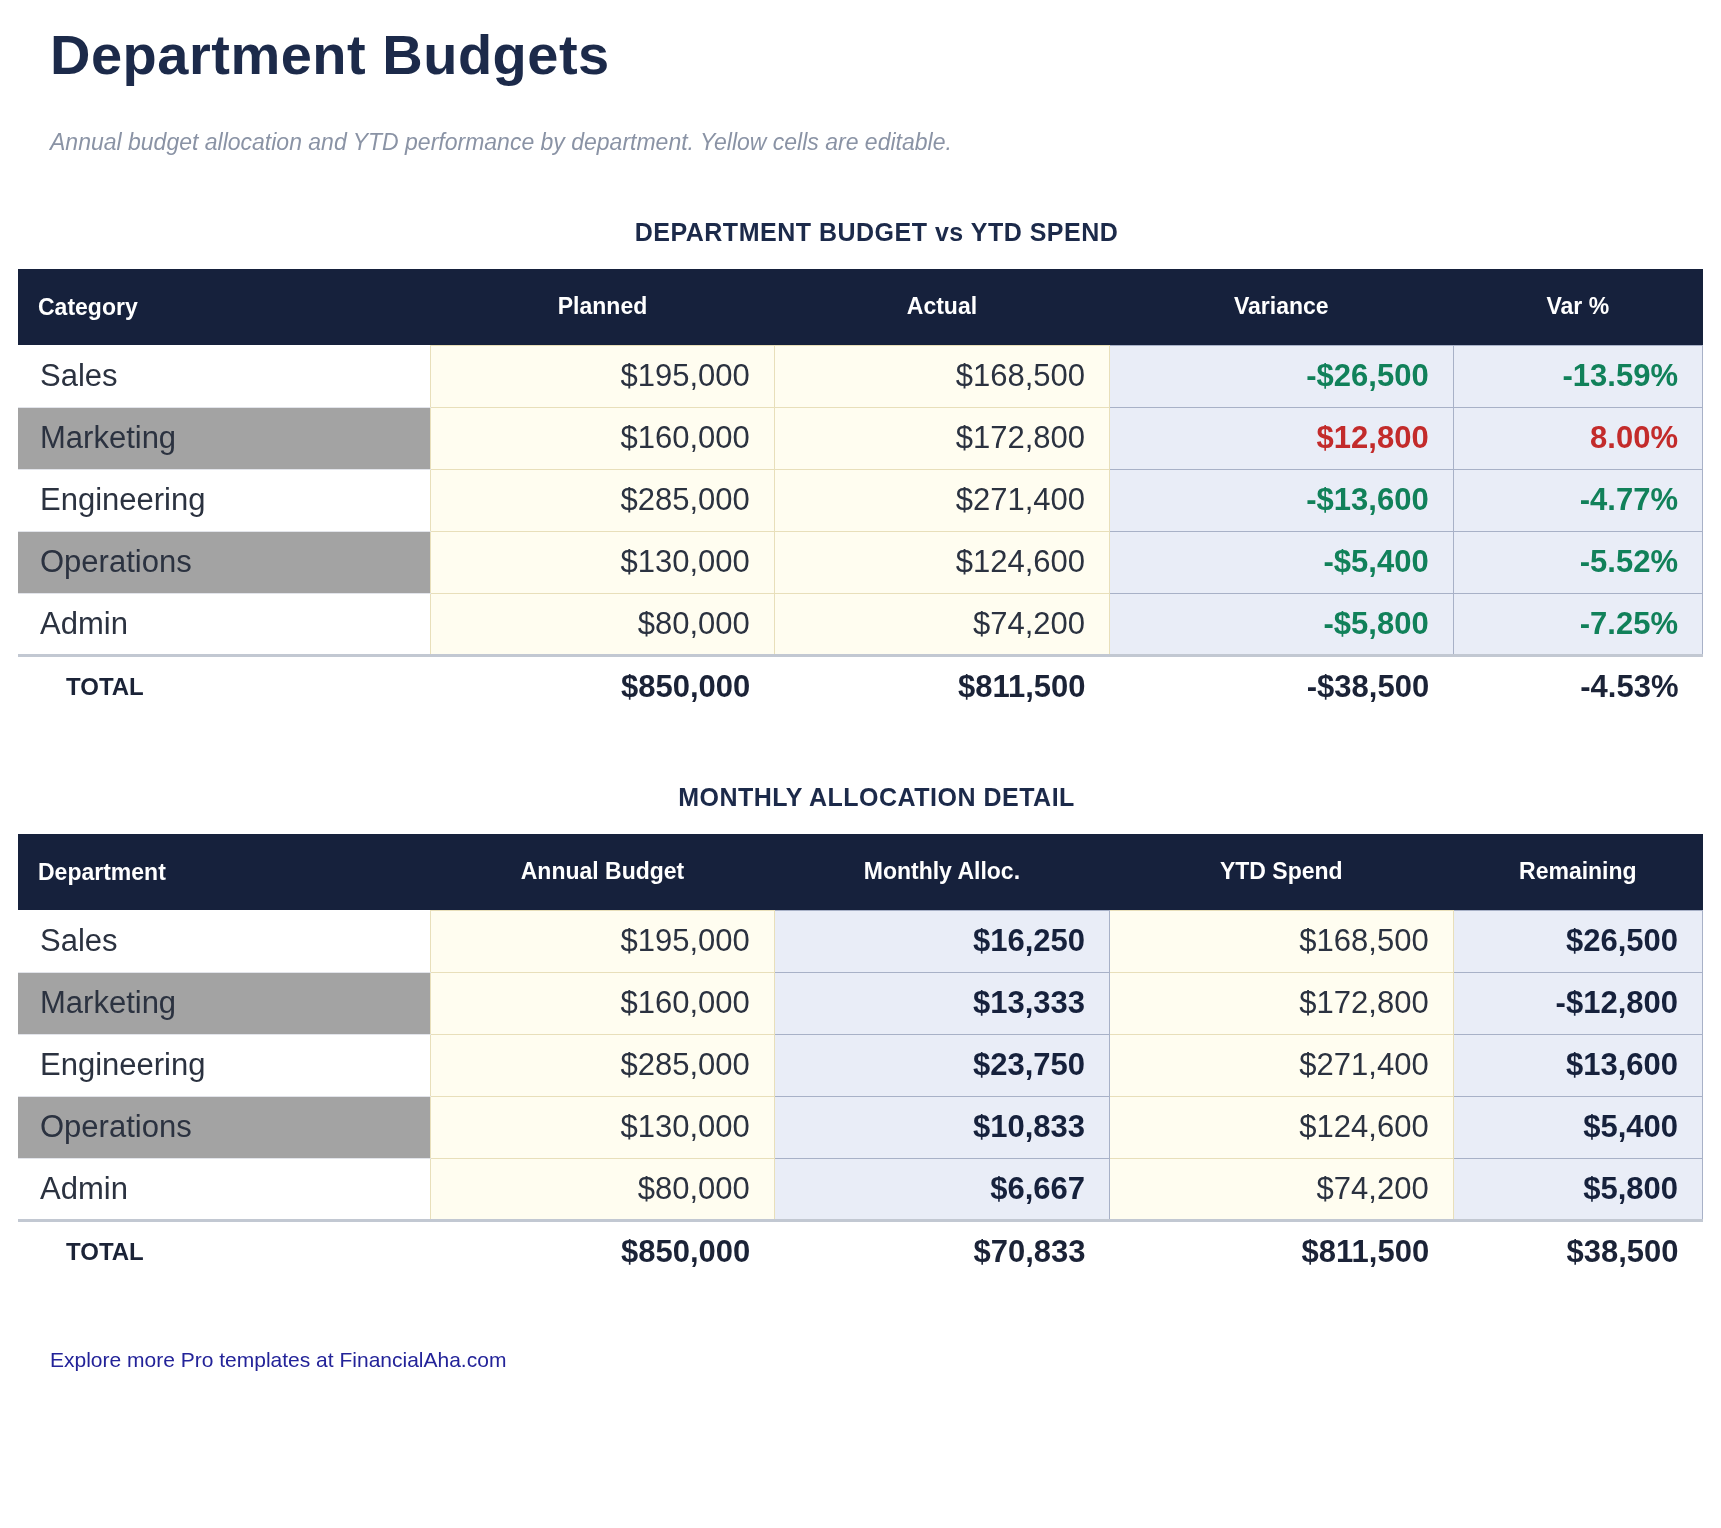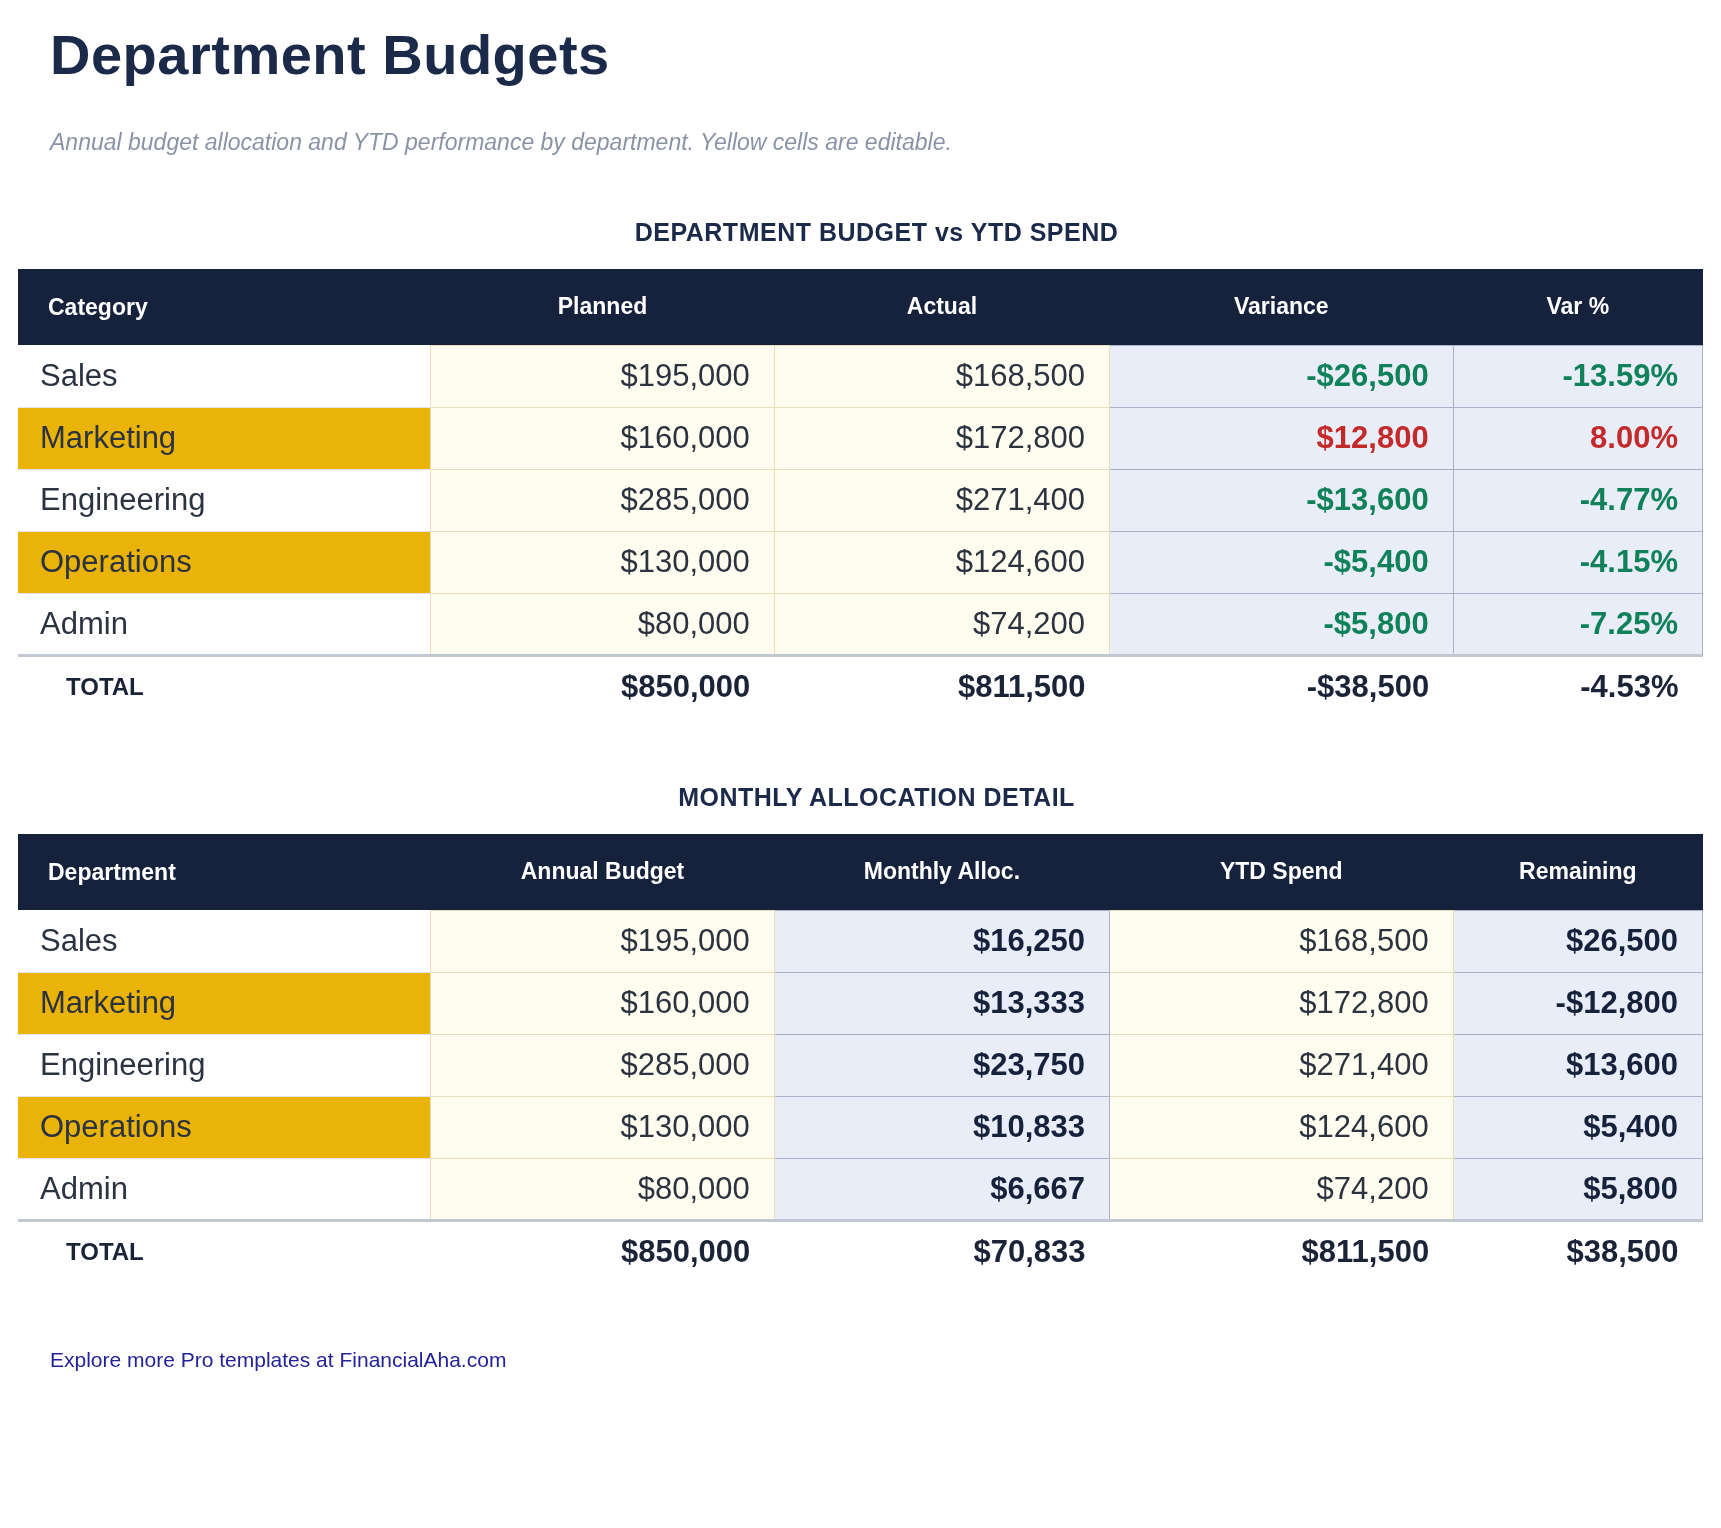--- a/index.html
+++ b/index.html
@@ -52,34 +52,34 @@
     background: #16213c;
     color: #ffffff;
     font-weight: bold;
     font-size: 23px;
     height: 76px;
     text-align: center;
     vertical-align: middle;
   }
   thead th.first {
     text-align: left;
-    padding-left: 30px;
+    padding-left: 20px;
   }
 
   tbody td {
     height: 62px;
     font-size: 31px;
     vertical-align: middle;
   }
   td.cat {
     padding-left: 22px;
     color: #2b3240;
     border-bottom: 1px solid #e2e4ea;
   }
-  tr.stripe td.cat { background: #eab308; }
+  tr.stripe td.cat { background: #a3a3a3; }
 
   td.num { text-align: right; padding-right: 24px; }
 
   td.cream {
     background: #fffdf0;
     border: 1px solid #e8dfba;
     color: #2b3240;
   }
   td.lav {
     background: #e9edf7;
@@ -161,21 +161,21 @@
           <td class="num cream">$285,000</td>
           <td class="num cream">$271,400</td>
           <td class="num lav green">-$13,600</td>
           <td class="num lav green">-4.77%</td>
         </tr>
         <tr class="stripe">
           <td class="cat">Operations</td>
           <td class="num cream">$130,000</td>
           <td class="num cream">$124,600</td>
           <td class="num lav green">-$5,400</td>
-          <td class="num lav green">-4.15%</td>
+          <td class="num lav green">-5.52%</td>
         </tr>
         <tr>
           <td class="cat">Admin</td>
           <td class="num cream">$80,000</td>
           <td class="num cream">$74,200</td>
           <td class="num lav green">-$5,800</td>
           <td class="num lav green">-7.25%</td>
         </tr>
         <tr class="total">
           <td class="cat">TOTAL</td>

